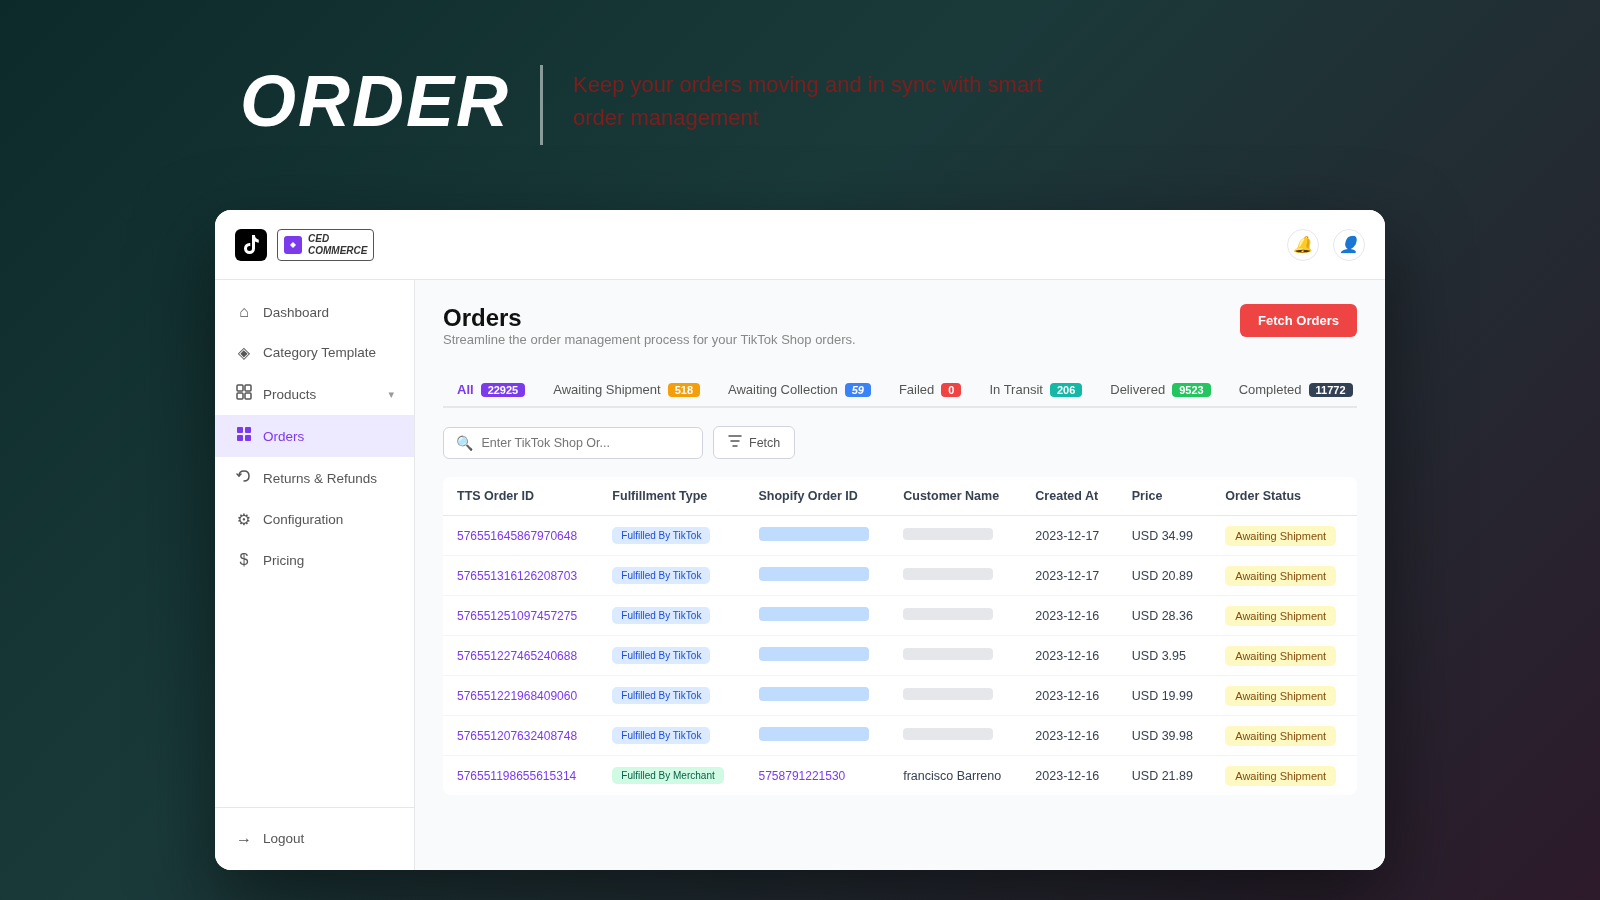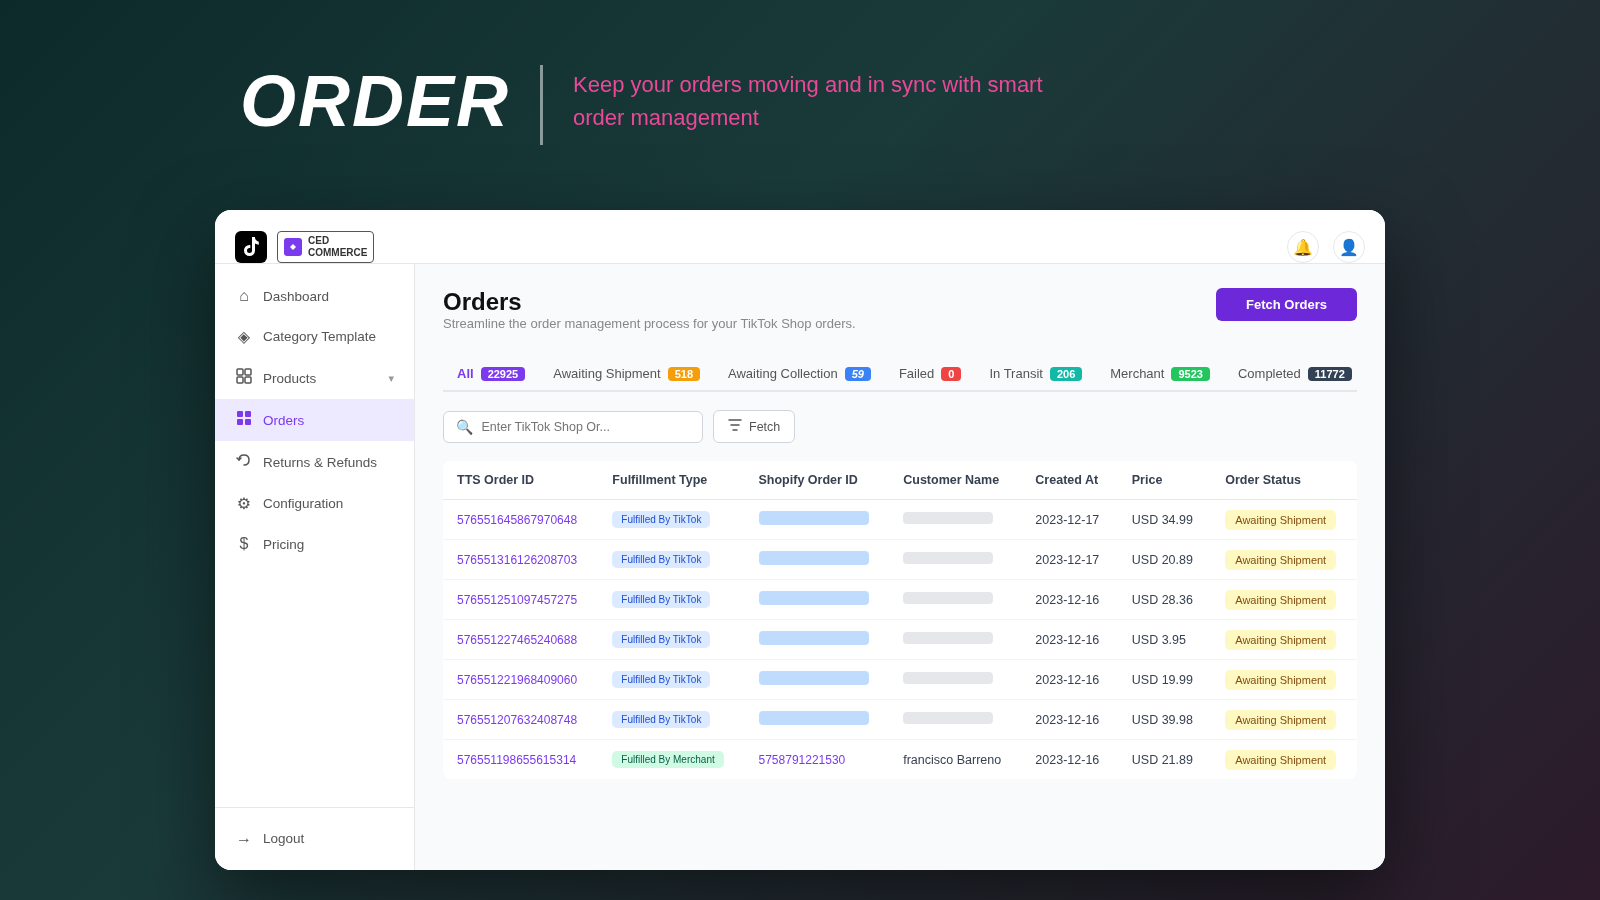--- a/index.html
+++ b/index.html
@@ -42,47 +42,48 @@
     .hero-divider {
       width: 3px;
       height: 80px;
       background: #fff;
       opacity: 0.5;
       margin-top: 5px;
     }
     .hero-subtitle {
       max-width: 500px;
       font-size: 22px;
-      color: #ec4899;
+      color: #7f1d1d;
       line-height: 1.5;
       padding-top: 8px;
     }
     
     .app-window {
       position: absolute;
       top: 210px;
       left: 215px;
       right: 215px;
       bottom: 30px;
       background: #fff;
       border-radius: 16px;
       overflow: hidden;
       display: flex;
       flex-direction: column;
       box-shadow: 0 30px 80px rgba(0,0,0,0.5);
     }
     
     .top-nav {
-      height: 54px;
+      height: 70px;
       background: #fff;
       border-bottom: 1px solid #e5e7eb;
       display: flex;
-      align-items: flex-end;
+      align-items: center;
       padding: 0 20px;
       flex-shrink: 0;
+      font-style: italic;
     }
     .top-nav-logo {
       display: flex;
       align-items: center;
       gap: 10px;
     }
     .tiktok-icon {
       width: 32px;
       height: 32px;
       background: #000;
@@ -196,25 +197,25 @@
       align-items: flex-start;
       justify-content: space-between;
       margin-bottom: 6px;
     }
     .page-title {
       font-size: 24px;
       font-weight: 700;
       color: #111;
     }
     .fetch-btn {
-      background: #6d28d9;
+      background: #ef4444;
       color: #fff;
       border: none;
       border-radius: 6px;
-      padding: 9px 30px;
+      padding: 9px 18px;
       font-size: 13px;
       font-weight: 600;
       cursor: pointer;
     }
     .page-subtitle {
       font-size: 13px;
       color: #888;
       margin-bottom: 20px;
     }
     
@@ -481,21 +482,21 @@
             </div>
             <div class="tab-item">
               <span>Failed</span>
               <span class="tab-badge badge-red">0</span>
             </div>
             <div class="tab-item">
               <span>In Transit</span>
               <span class="tab-badge badge-teal">206</span>
             </div>
             <div class="tab-item">
-              <span>Merchant</span>
+              <span>Delivered</span>
               <span class="tab-badge badge-green">9523</span>
             </div>
             <div class="tab-item">
               <span>Completed</span>
               <span class="tab-badge badge-dark">11772</span>
             </div>
           </div>
 
         <div class="search-filter-row">
           <div class="search-box">

